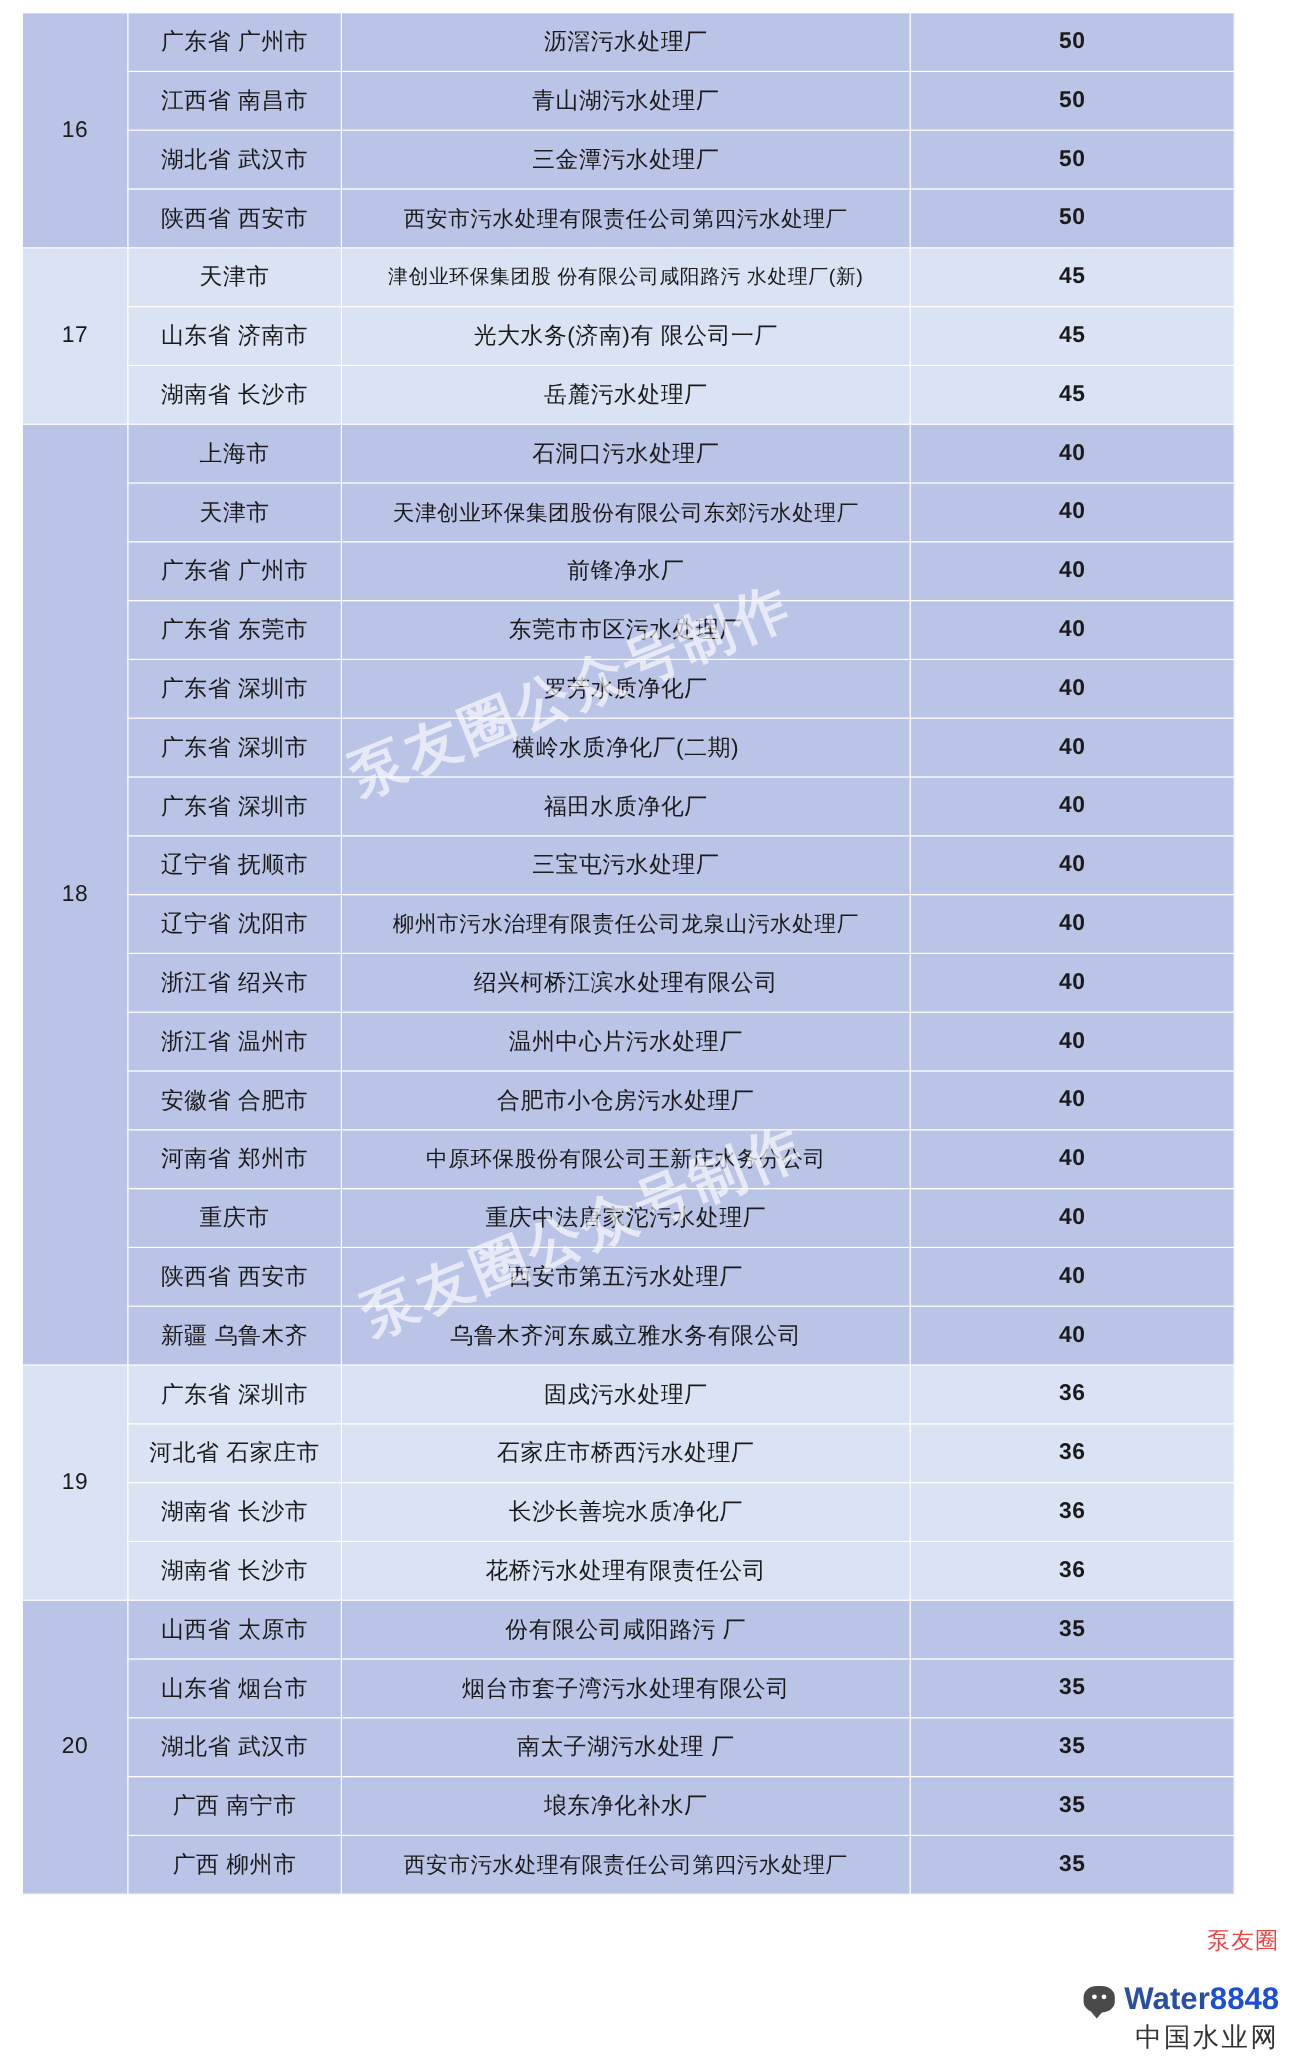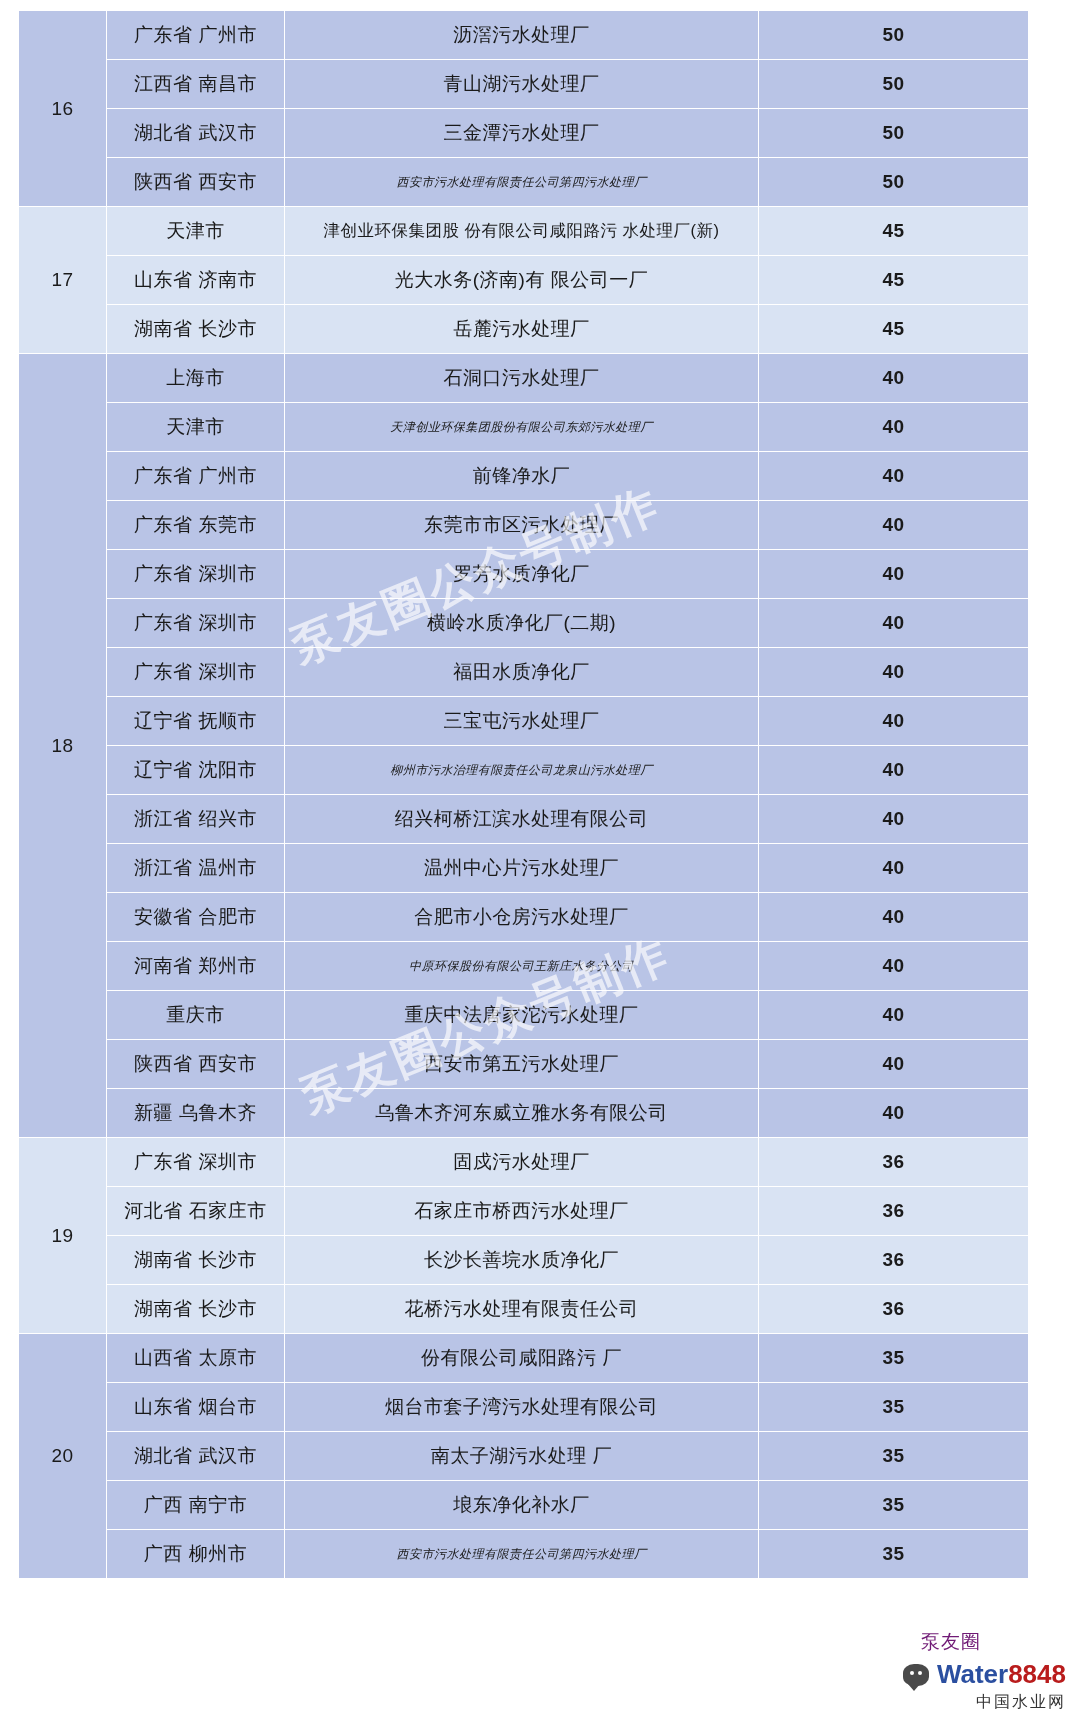--- a/index.html
+++ b/index.html
@@ -55,22 +55,21 @@
   }
   td.name-cell {
     font-size: 19px;
   }
   td.region-cell {
     font-size: 19px;
     margin-left: 24px;
   }
   
   td.name-cell.long {
-    font-size: 12px;
-    font-style: italic;
+    font-size: 18px;
   }
   td.name-cell.xlong {
     font-size: 16.5px;
     margin-left: 41px;
   }
 
   
   .wm {
     position: absolute;
     color: rgba(255,255,255,0.65);
@@ -87,23 +86,23 @@
   
   .logo-block {
     position: absolute;
     right: 14px;
     bottom: 10px;
     width: 230px;
     text-align: left;
   }
   .logo-top {
     font-size: 19px;
-    color: #701a75;
-    text-align: center;
-    margin-bottom: 4px;
+    color: #ef4444;
+    text-align: right;
+    margin-bottom: 20px;
     letter-spacing: 1px;
   }
   .logo-row {
     display: flex;
     align-items: center;
     justify-content: flex-end;
     gap: 8px;
   }
   .wechat-icon {
     width: 26px;
@@ -131,24 +130,24 @@
     top: 7px;
   }
   .wechat-icon .d1 { left: 7px; }
   .wechat-icon .d2 { left: 15px; }
   .brand-text {
     font-size: 26px;
     font-weight: bold;
     color: #2b4fa0;
     letter-spacing: 0px;
   }
-  .brand-text .num { color: #b91c1c; }
+  .brand-text .num { color: #1d4ed8; }
   .brand-sub {
     text-align: right;
-    font-size: 16px;
+    font-size: 22px;
     color: #333333;
     letter-spacing: 2px;
     margin-top: 2px;
   }
 </style>
 </head>
 <body>
 
 <div class="page">
 

